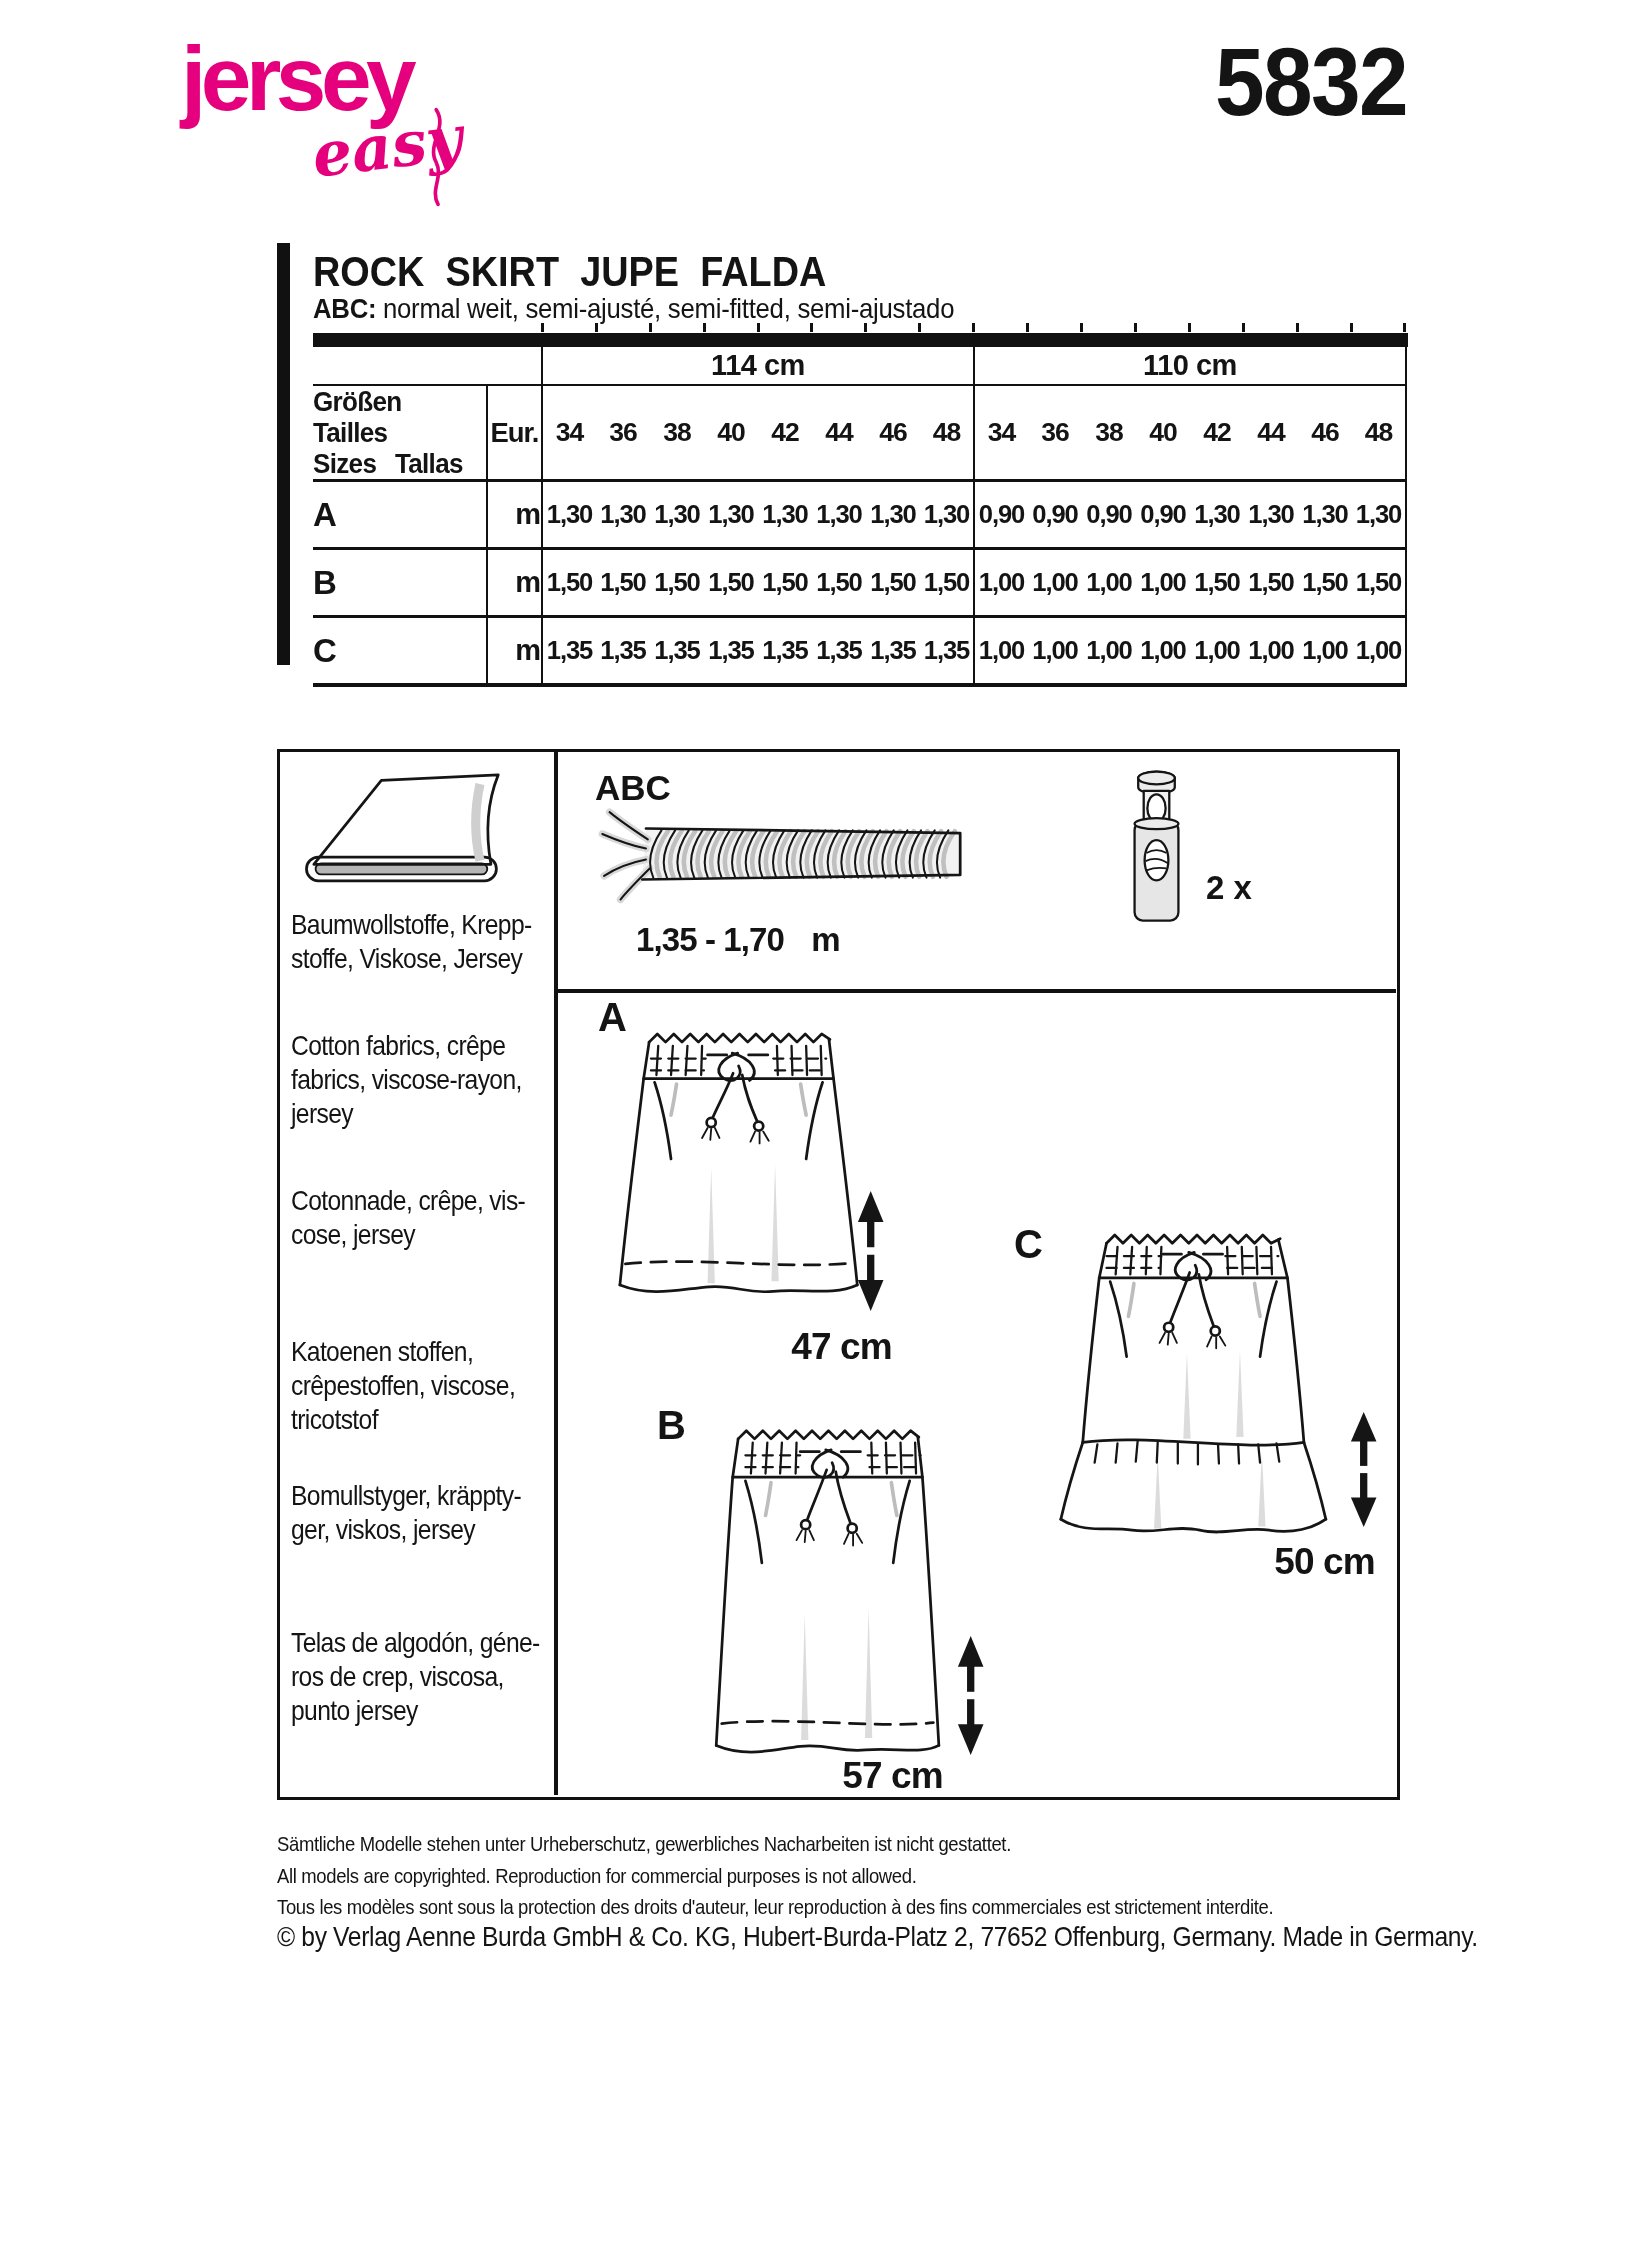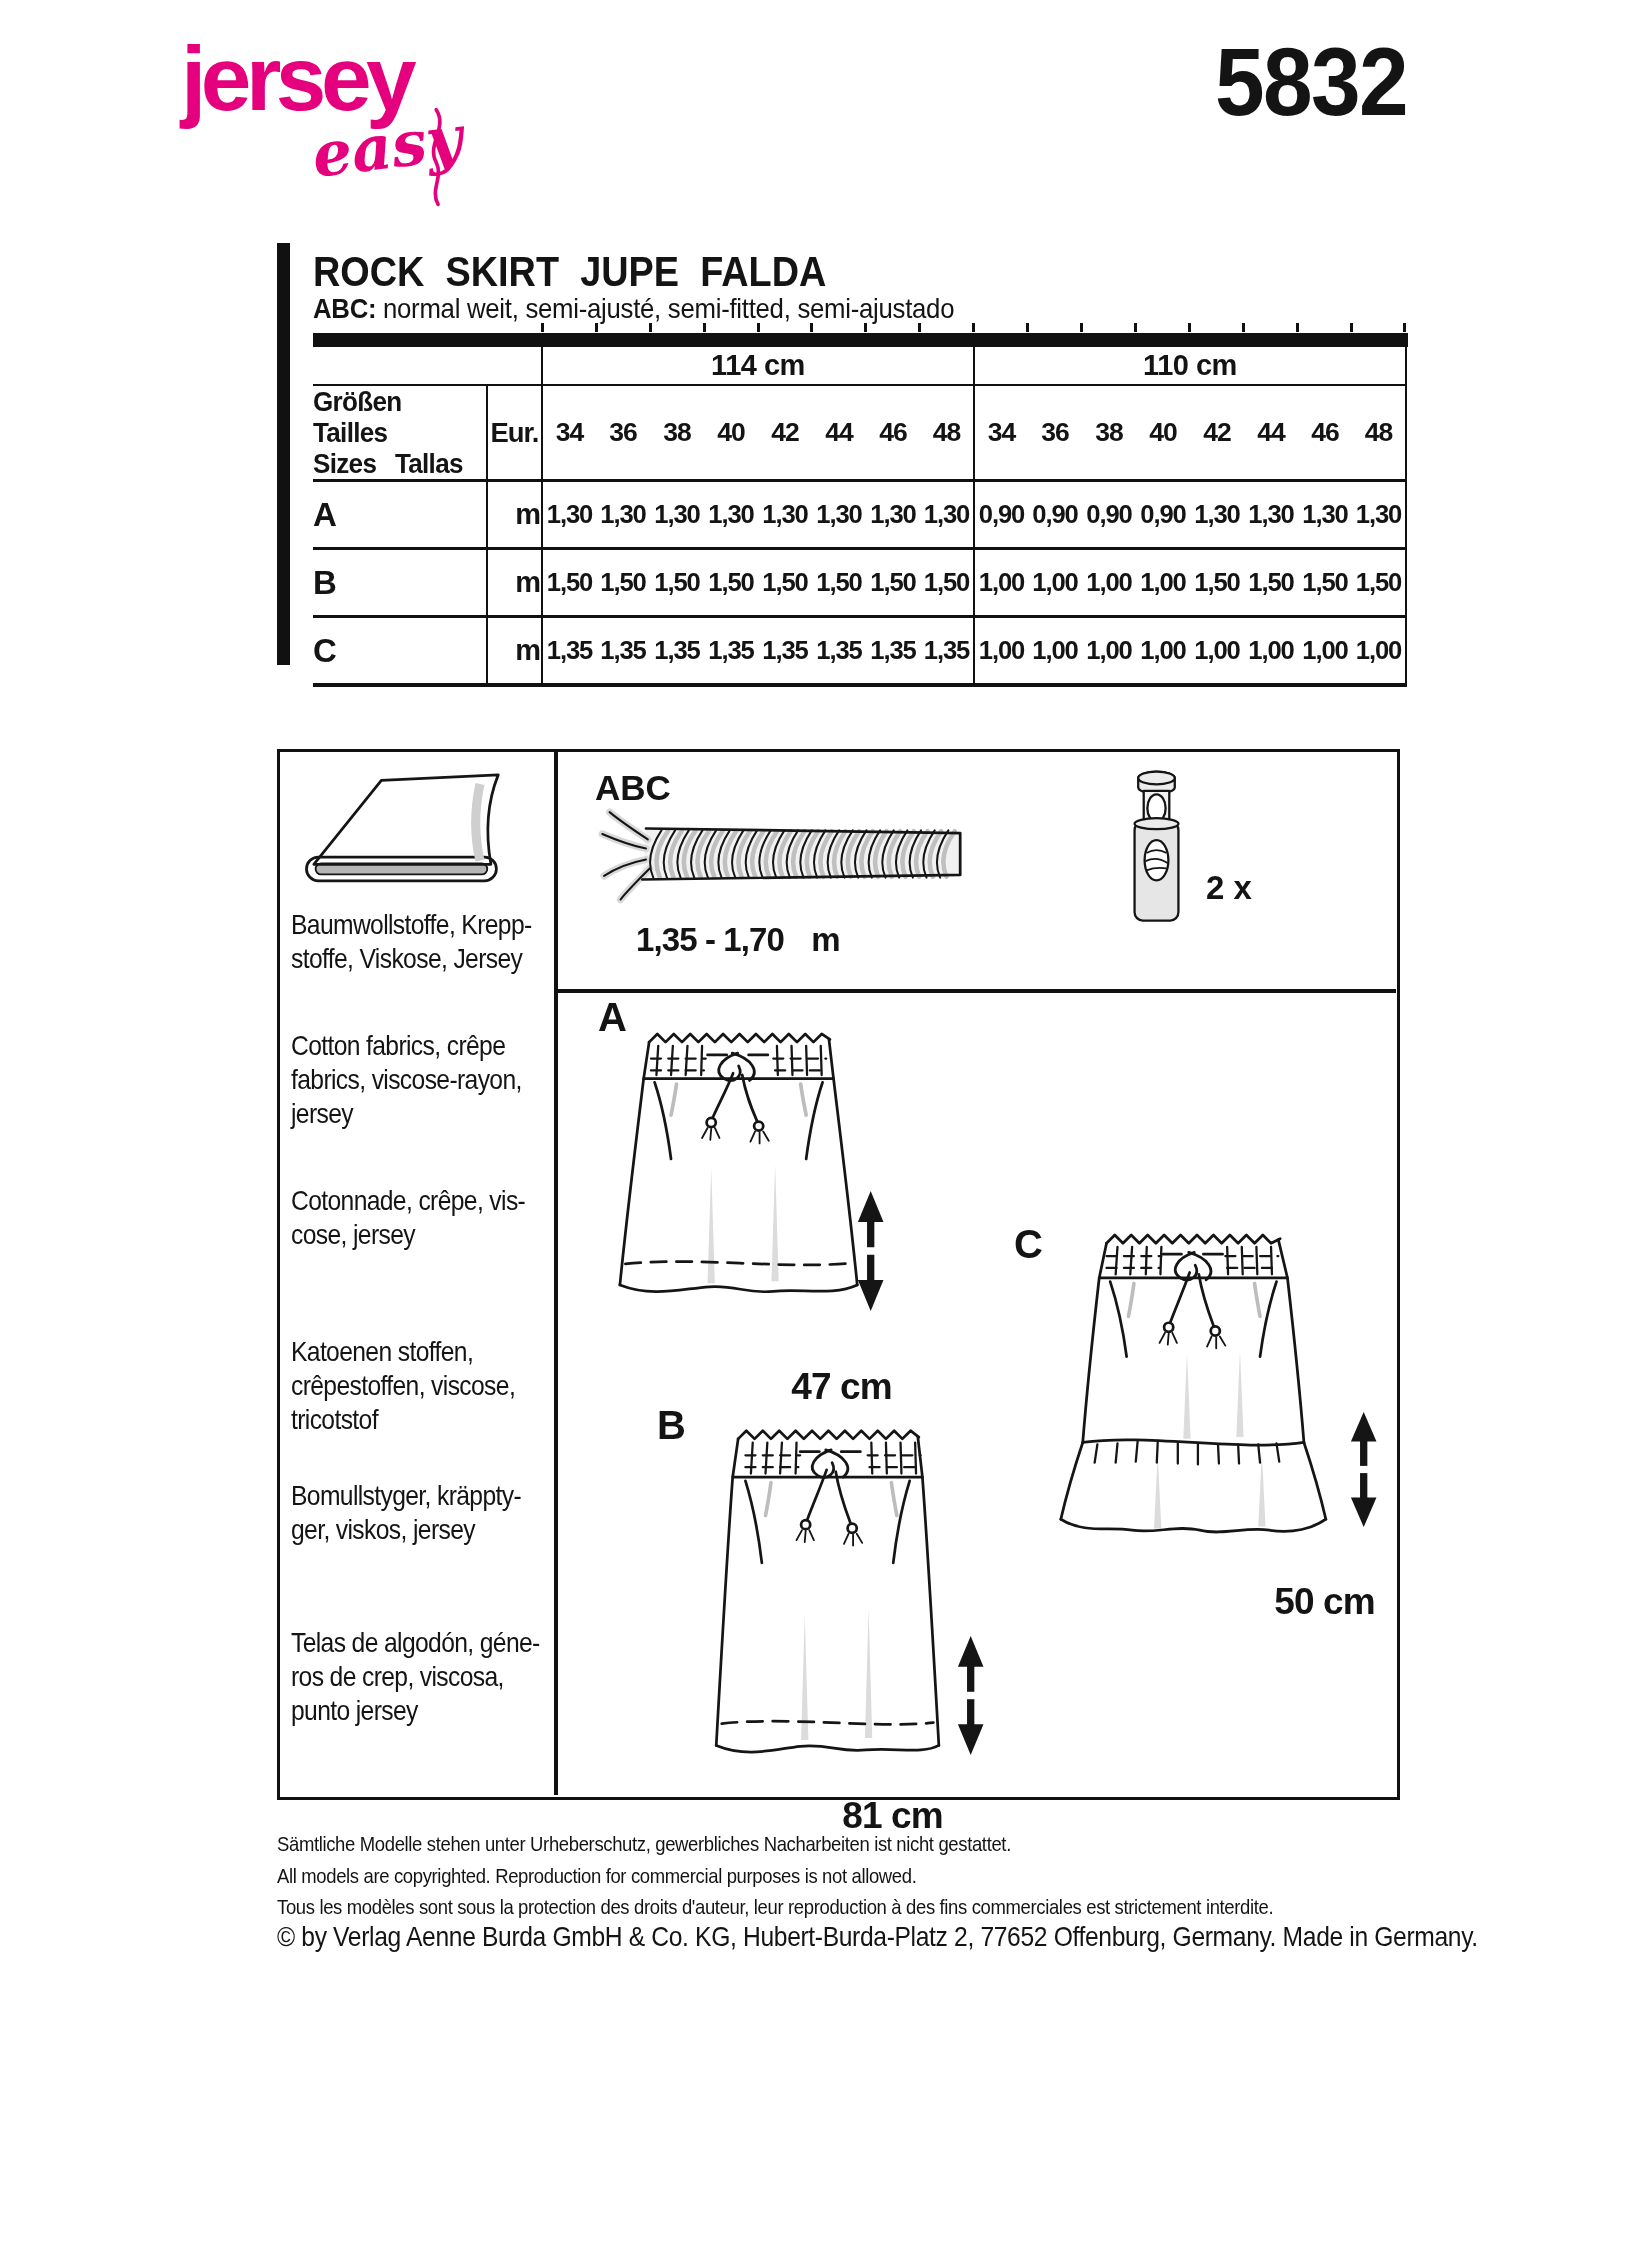--- a/index.html
+++ b/index.html
@@ -51,21 +51,21 @@
             box-sizing:border-box;}
   .v-divider{left:274px;top:0;width:3.7px;height:1043px;background:#111;}
   .h-divider{left:278px;top:237px;width:838px;height:3.7px;background:#111;}
   .mat{position:absolute;left:11px;width:261px;font-size:27.4px;line-height:34px;
        letter-spacing:-0.7px;transform:scaleX(.9);transform-origin:left top;white-space:nowrap;}
   .views-label{left:315px;top:16.4px;font-size:35px;font-weight:bold;}
   .cord-length{left:356px;top:154px;font-size:33px;font-weight:bold;letter-spacing:-0.9px;margin-top:15px;}
   .cord-length .unit{margin-left:27.4px;}
   .stopper-count{left:926px;top:117px;font-size:33px;font-weight:bold;}
   .view-label{font-size:40px;font-weight:bold;}
-  .len-text{font-size:37px;font-weight:bold;text-align:center;width:137px;letter-spacing:-0.9px;margin-top:40px;}
+  .len-text{font-size:37px;font-weight:bold;text-align:center;width:137px;letter-spacing:-0.9px;}
 
   
   .foot-s{left:277px;font-size:21px;letter-spacing:-0.4px;transform:scaleX(.88);
           transform-origin:left top;white-space:nowrap;}
   .foot-b{left:277px;font-size:28px;letter-spacing:-0.4px;transform:scaleX(.88);
           transform-origin:left top;white-space:nowrap;}
 </style>
 </head>
 <body>
 
@@ -325,21 +325,21 @@
       </g>
     </svg>
     <svg class="abs" style="left:677px;top:883px" width="27.4" height="121" viewBox="0 0 30 130" preserveAspectRatio="none">
       <g fill="#151515">
           <path d="M15,1 L29,34 L1,34 Z"></path>
           <rect x="11" y="32" width="8" height="29"></rect>
           <rect x="11" y="69" width="8" height="29"></rect>
           <path d="M15,129 L29,96 L1,96 Z"></path>
         </g>
     </svg>
-    <div class="abs len-text" style="left:544px;top:1003px">81 cm</div>
+    <div class="abs len-text" style="left:544px;top:1003px">57 cm</div>
 
     <div class="abs view-label" style="left:734px;top:470px">C</div>
     <svg class="abs" style="left:766px;top:462px" width="302" height="329" viewBox="0 0 330 360">
       <polygon points="150,246 158,246 154,152" fill="#dcdcdc"></polygon>
       <polygon points="208,244 216,244 212,150" fill="#dcdcdc"></polygon>
       <polygon points="118,344 126,344 122,264" fill="#dcdcdc"></polygon>
       <polygon points="232,342 240,342 236,262" fill="#dcdcdc"></polygon>
       <g stroke="#151515" stroke-width="3" fill="none" stroke-linecap="round" stroke-linejoin="round">
         <path d="M66,32 l9,-9 l9,9 l9,-9 l9,9 l9,-9 l9,9 l9,-9 l9,9 l9,-9 l9,9 l9,-9 l9,9 l9,-9 l9,9 l9,-9 l9,9 l9,-9 l9,9 l9,-9 l9,9 l10,-5"></path>
         <path d="M66,32 L58,70 M254,28 L264,70 M58,70 L264,70"></path>

